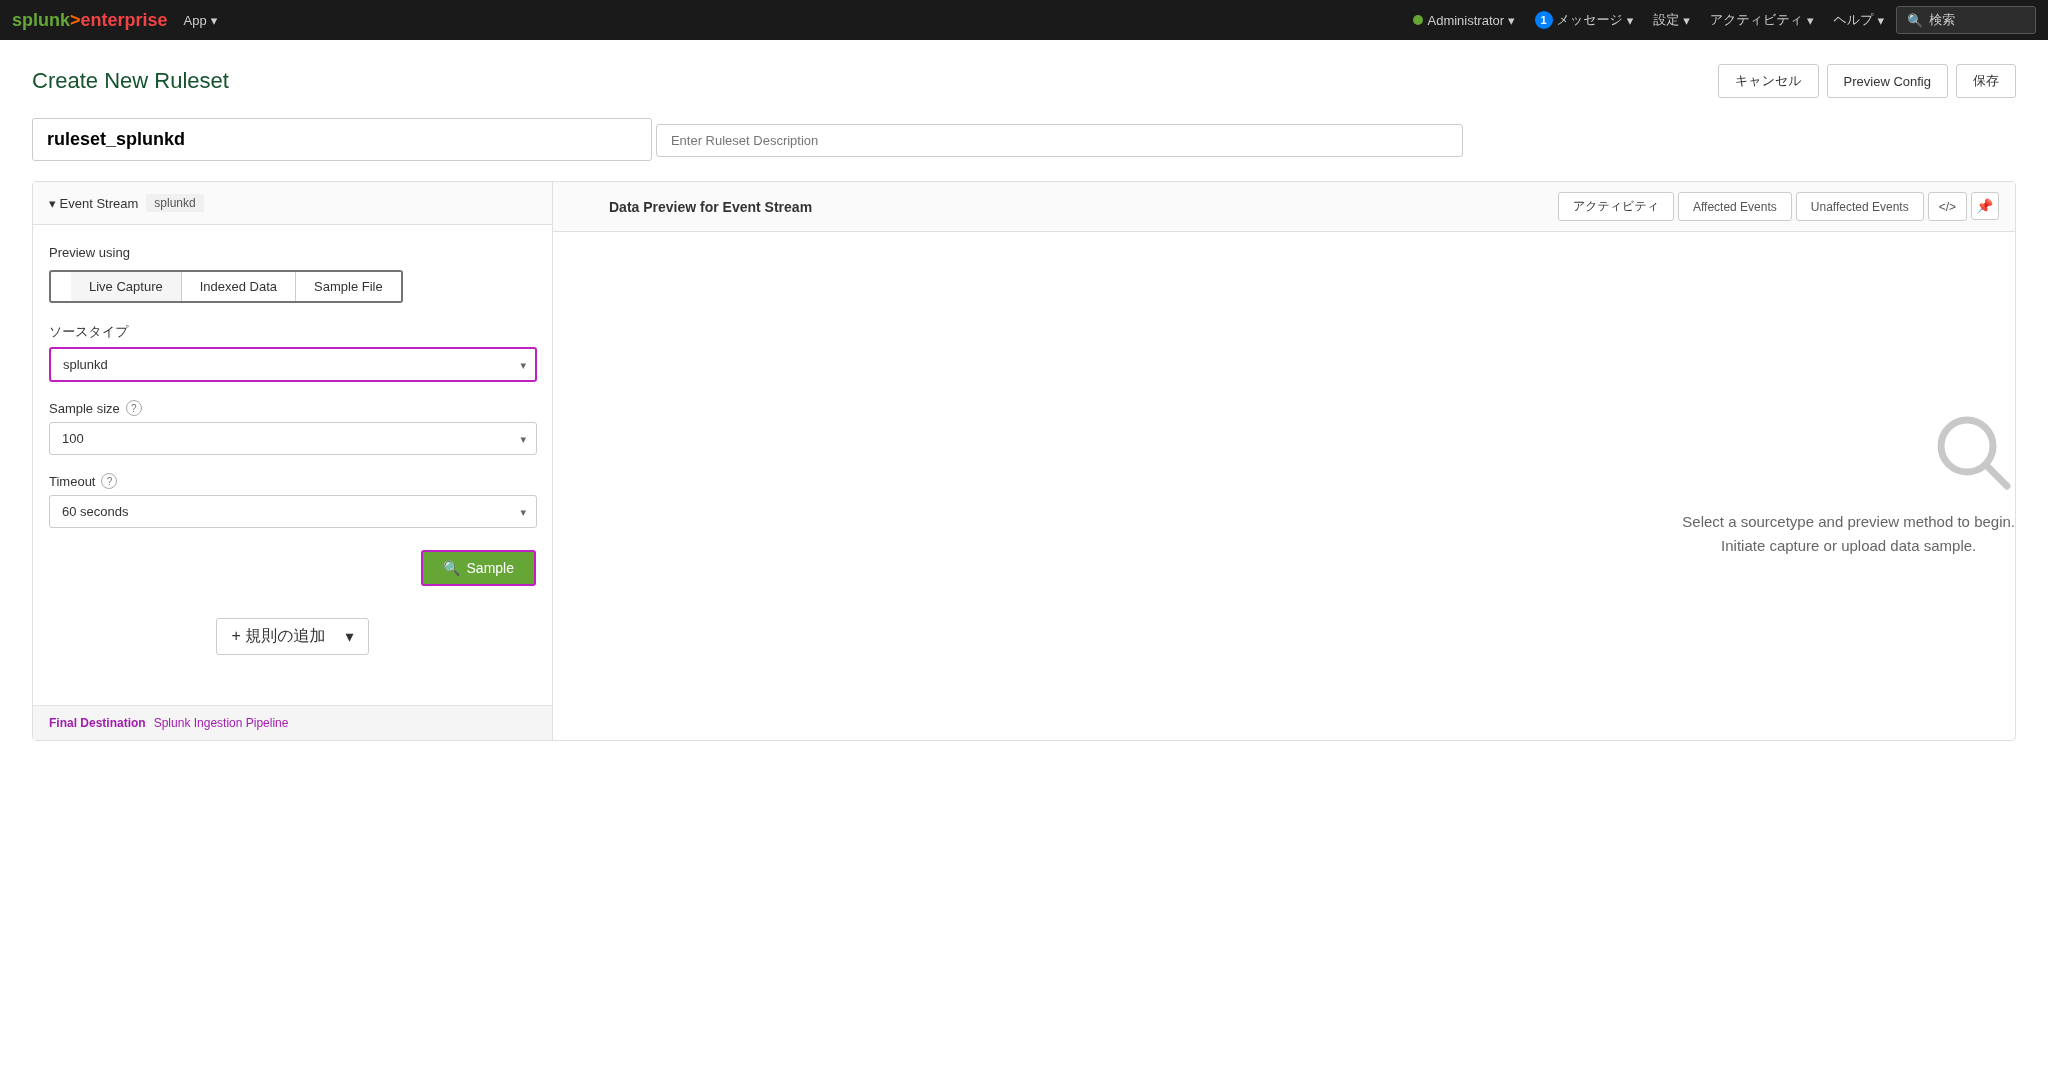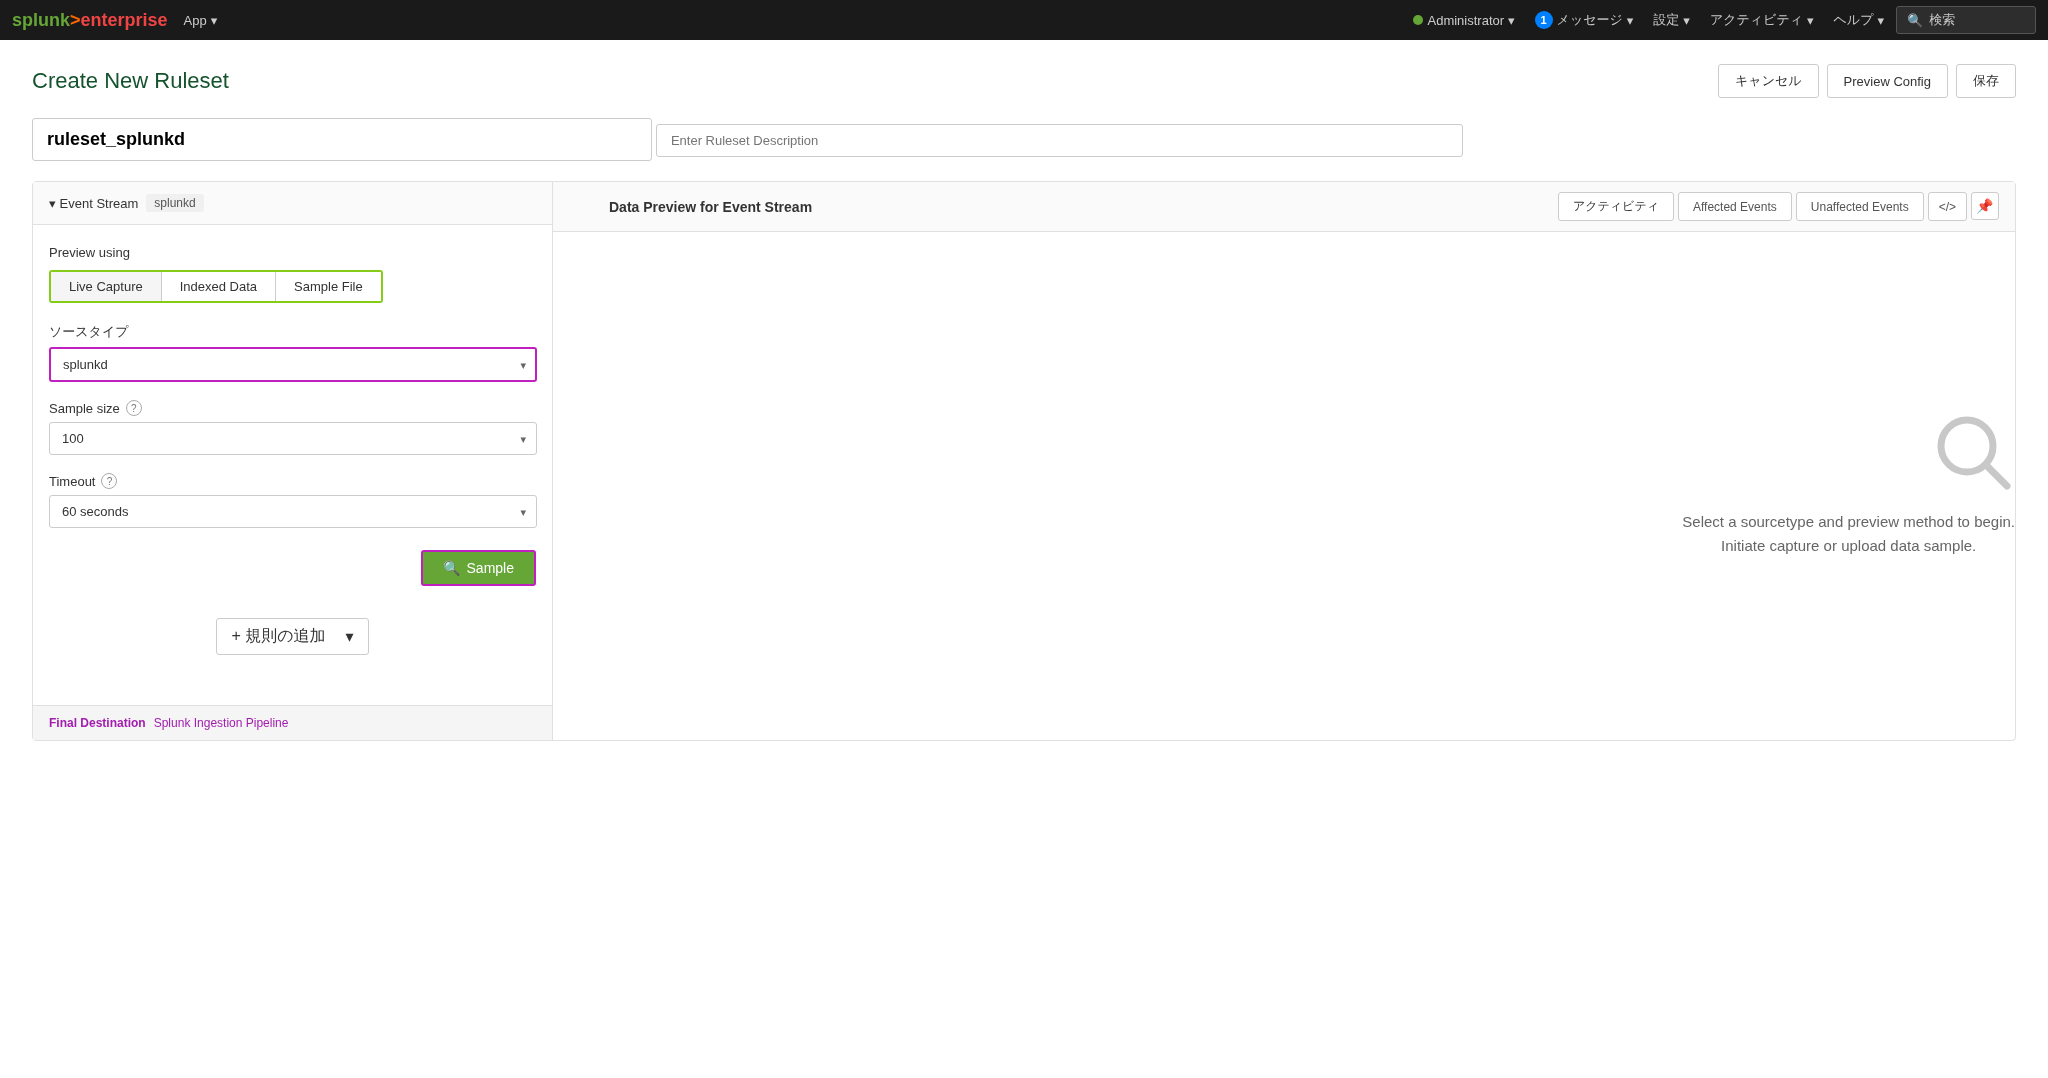--- a/index.html
+++ b/index.html
@@ -189,23 +189,24 @@
       font-size: 13px;
       font-weight: 500;
       color: #333;
       margin-bottom: 10px;
     }
 
     .tabs-row {
       display: flex;
       gap: 0;
       margin-bottom: 20px;
-      border: 2px solid #84cc16;
+      border: 2px solid #737373;
       border-radius: 3px;
       width: fit-content;
+      padding-left: 20px;
     }
     .tab-btn {
       padding: 7px 18px;
       font-size: 13px;
       cursor: pointer;
       border: none;
       background: #fff;
       color: #333;
     }
     .tab-btn.active {

